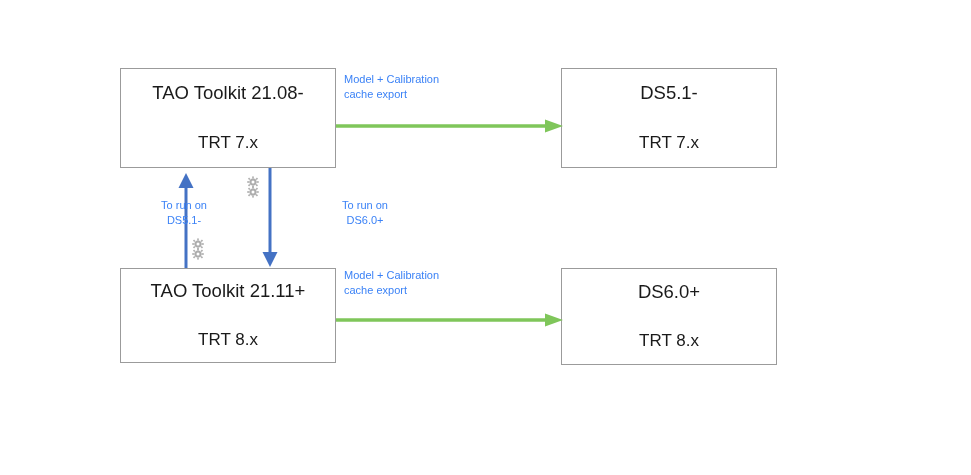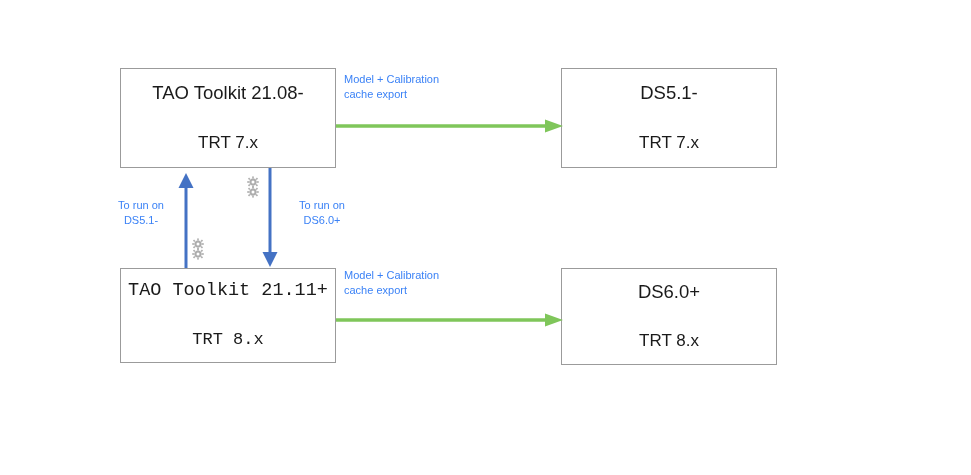--- a/index.html
+++ b/index.html
@@ -40,21 +40,21 @@
   }
   .node .line2 {
     font-size: 17px;
     line-height: 1.1;
     white-space: nowrap;
   }
   .node .spacer { height: 30px; }
 
   #node-tao-2108 { left: 120px; top: 68px;  width: 216px; height: 100px; }
   #node-ds51     { left: 561px; top: 68px;  width: 216px; height: 100px; }
-  #node-tao-2111 { left: 120px; top: 268px; width: 216px; height: 95px; font-family: Liberation Mono, monospace;  }
+  #node-tao-2111 { left: 120px; top: 268px; width: 216px; height: 95px;  }
   #node-ds60     { left: 561px; top: 268px; width: 216px; height: 97px;  }
 
   
   .h-arrow {
     position: absolute;
     height: 16px;
     display: block;
   }
   #arrow-export-top    { left: 336px; top: 118px; width: 228px; }
   #arrow-export-bottom { left: 336px; top: 312px; width: 228px; }
@@ -75,20 +75,21 @@
     line-height: 1.35;
     color: #3b82f6;
     white-space: pre-line;
   }
   #label-export-top    { left: 344px; top: 72px;  }
   #label-export-bottom { left: 344px; top: 268px; }
 
   .edge-label.centered {
     text-align: center;
     white-space: pre-line;
+    margin-left: 43px;
   }
   #label-run-ds51 { left: 101px; top: 198px; width: 80px; }
   #label-run-ds60 { left: 282px; top: 198px; width: 80px; }
 
   
   .gear-icon {
     position: absolute;
     display: block;
     opacity: 0.72;
   }

